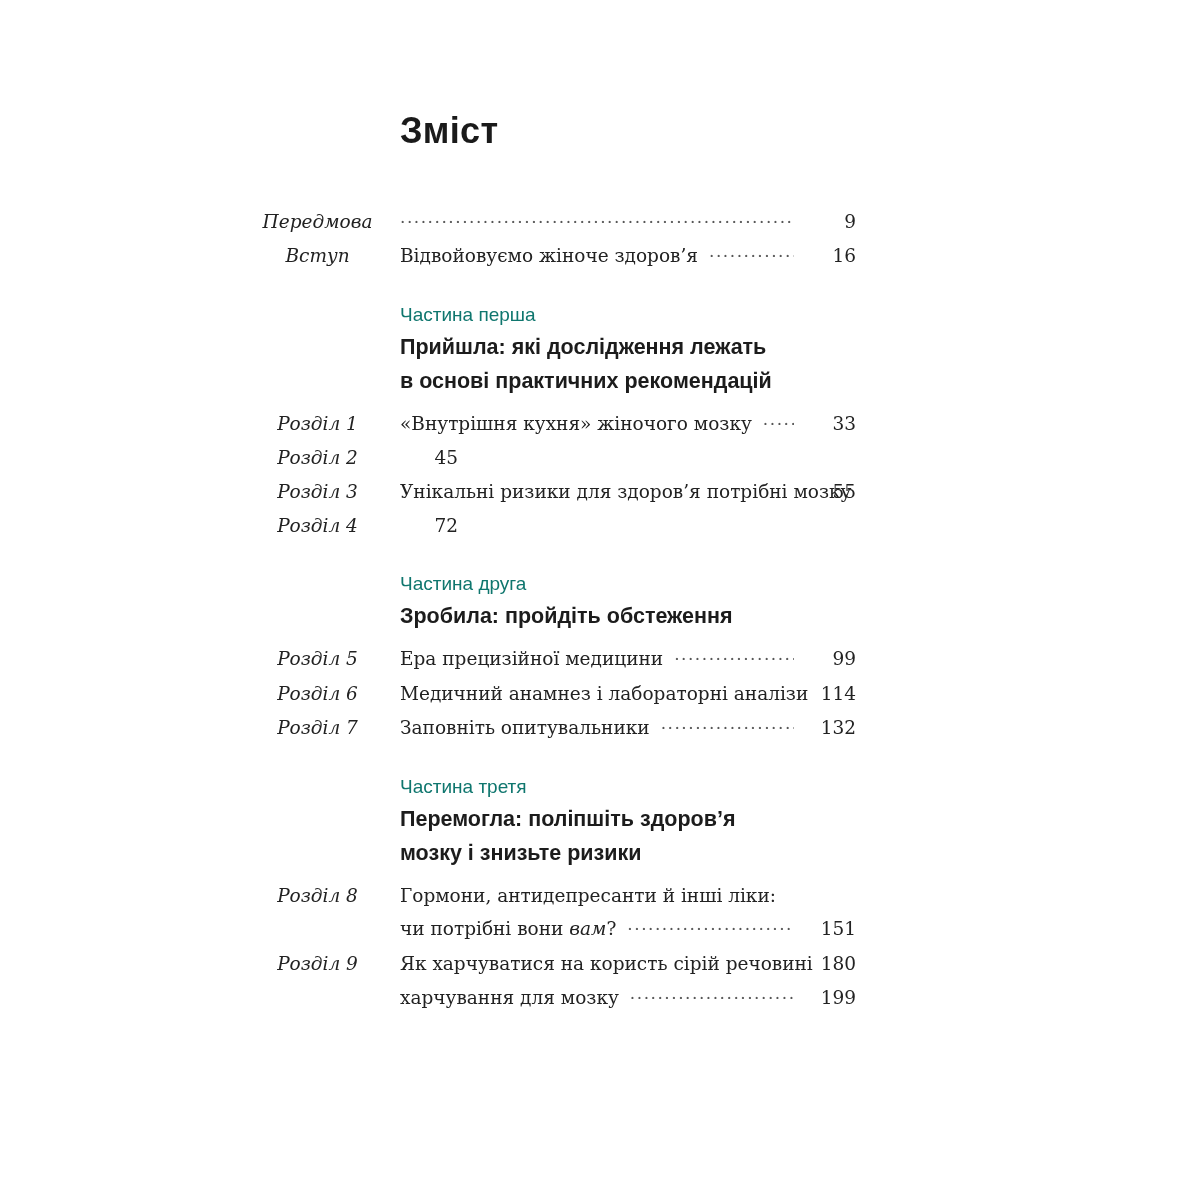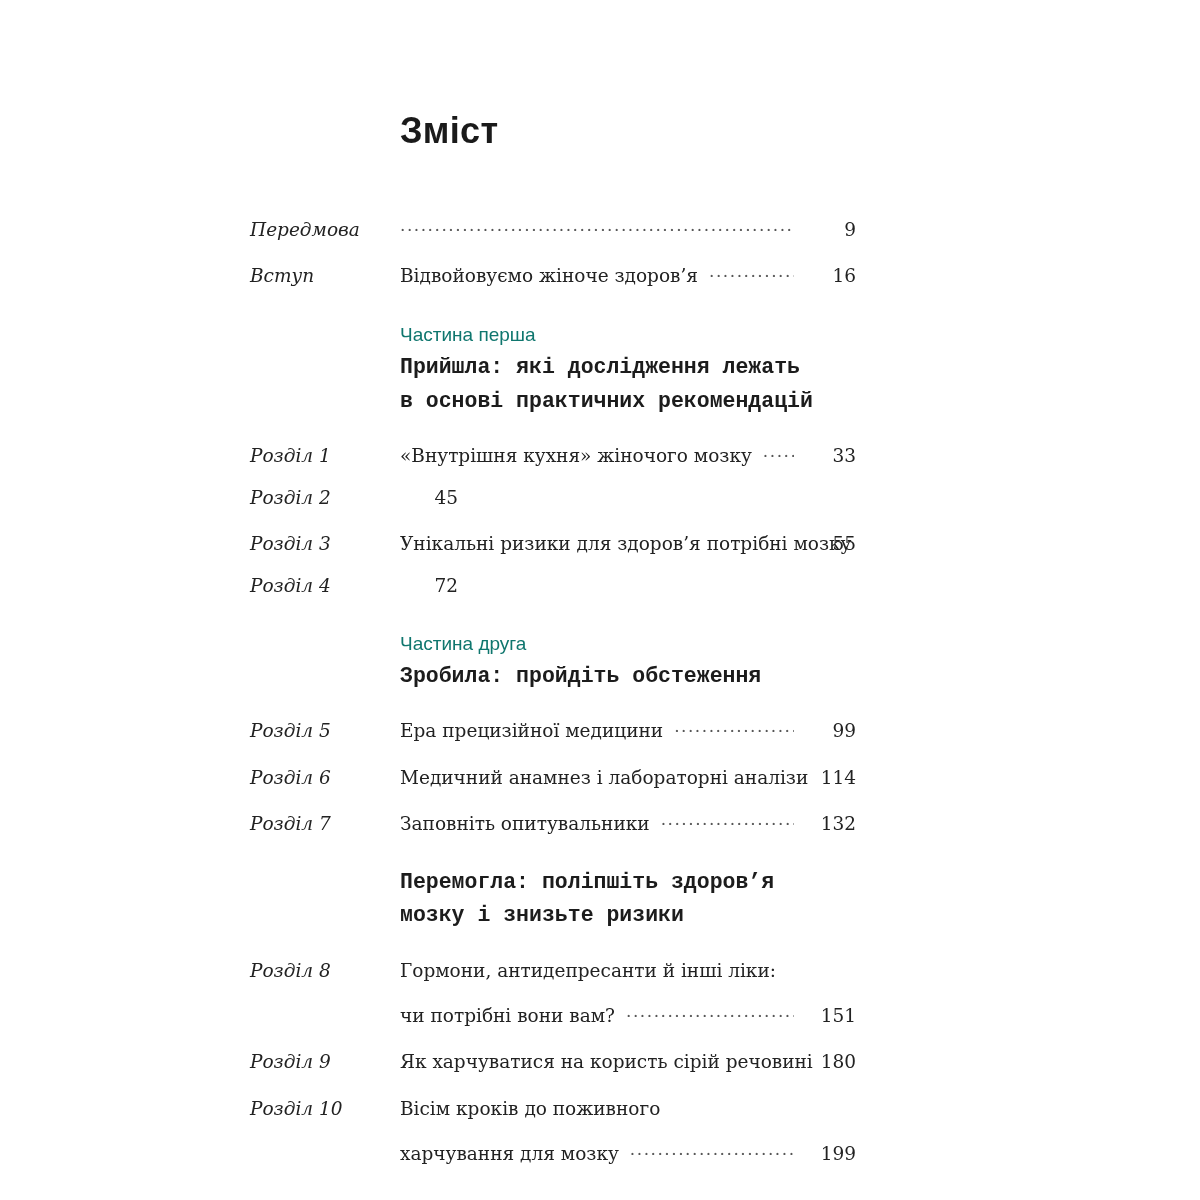--- a/index.html
+++ b/index.html
@@ -20,43 +20,43 @@
 
   .row {
     display:flex; align-items:baseline;
     font-family:"DejaVu Serif", serif;
     font-size:18.5px; line-height:33.4px; color:#222222;
     font-variant-numeric: oldstyle-nums;
     font-feature-settings:"onum" 1;
   }
   .lab {
     flex:0 0 150px; box-sizing:border-box;
-    text-align:left; padding-right:15px;
-    font-style:italic; white-space:nowrap;margin-top:8px;
+    text-align:center; padding-right:15px;
+    font-style:italic; white-space:nowrap;
   }
   .mid { flex:1; display:flex; align-items:baseline; min-width:0; }
   .ttl { white-space:nowrap; }
-  .ttl:not(:empty) { margin-right:11px;margin-top:12px; }
+  .ttl:not(:empty) { margin-right:11px; }
   .dots {
     flex:1; overflow:hidden; white-space:nowrap;
     font-size:17px; letter-spacing:1.5px; color:#555555;
     margin-right:4px;
   }
   .pg { flex:0 0 58px; text-align:right; white-space:nowrap; }
-  .em { }
+  .em { font-style:italic; }
 
   .section { margin-top:24px; }
   .kicker {
     margin-left:150px;
     font-family:"Liberation Sans", sans-serif;
     font-size:19px; line-height:33.4px; color:#0f766e;
   }
   .hline {
     margin-left:150px;
-    font-family:Liberation Mono, monospace;
+    font-family:Liberation Sans, sans-serif;
     font-weight:700; font-size:21.5px; line-height:33.4px;
     color:#1c1c1c;
   }
   .hline:empty { display:none; }
   .chapters { margin-top:9px; }
 </style>
 </head>
 <body>
 
 <div class="page">
@@ -141,20 +141,21 @@
           <span class="mid">
             <span class="ttl">Заповніть опитувальники</span>
             <span class="dots">························································································································</span>
           </span>
           <span class="pg">132</span>
         </div>
       </div>
     </div>
 
     <div class="section">
+      <div class="kicker">Частина третя</div>
       <div class="hline">Перемогла: поліпшіть здоров’я</div>
       <div class="hline">мозку і знизьте ризики</div>
       <div class="chapters">
 
         <div class="row">
           <span class="lab">Розділ 8</span>
           <span class="mid">
             <span class="ttl">Гормони, антидепресанти й інші ліки:</span>
           </span>
         </div>
@@ -170,26 +171,20 @@
         <div class="row">
           <span class="lab">Розділ 9</span>
           <span class="mid">
             <span class="ttl">Як харчуватися на користь сірій речовині</span>
             <span class="dots">························································································································</span>
           </span>
           <span class="pg">180</span>
         </div>
 
         <div class="row">
-          <span class="lab">Розділ 10</span>
-          <span class="mid">
-            <span class="ttl">Вісім кроків до поживного</span>
-          </span>
-        </div>
-        <div class="row">
           <span class="lab"></span>
           <span class="mid">
             <span class="ttl">харчування для мозку</span>
             <span class="dots">························································································································</span>
           </span>
           <span class="pg">199</span>
         </div>
 
       </div>
     </div>

